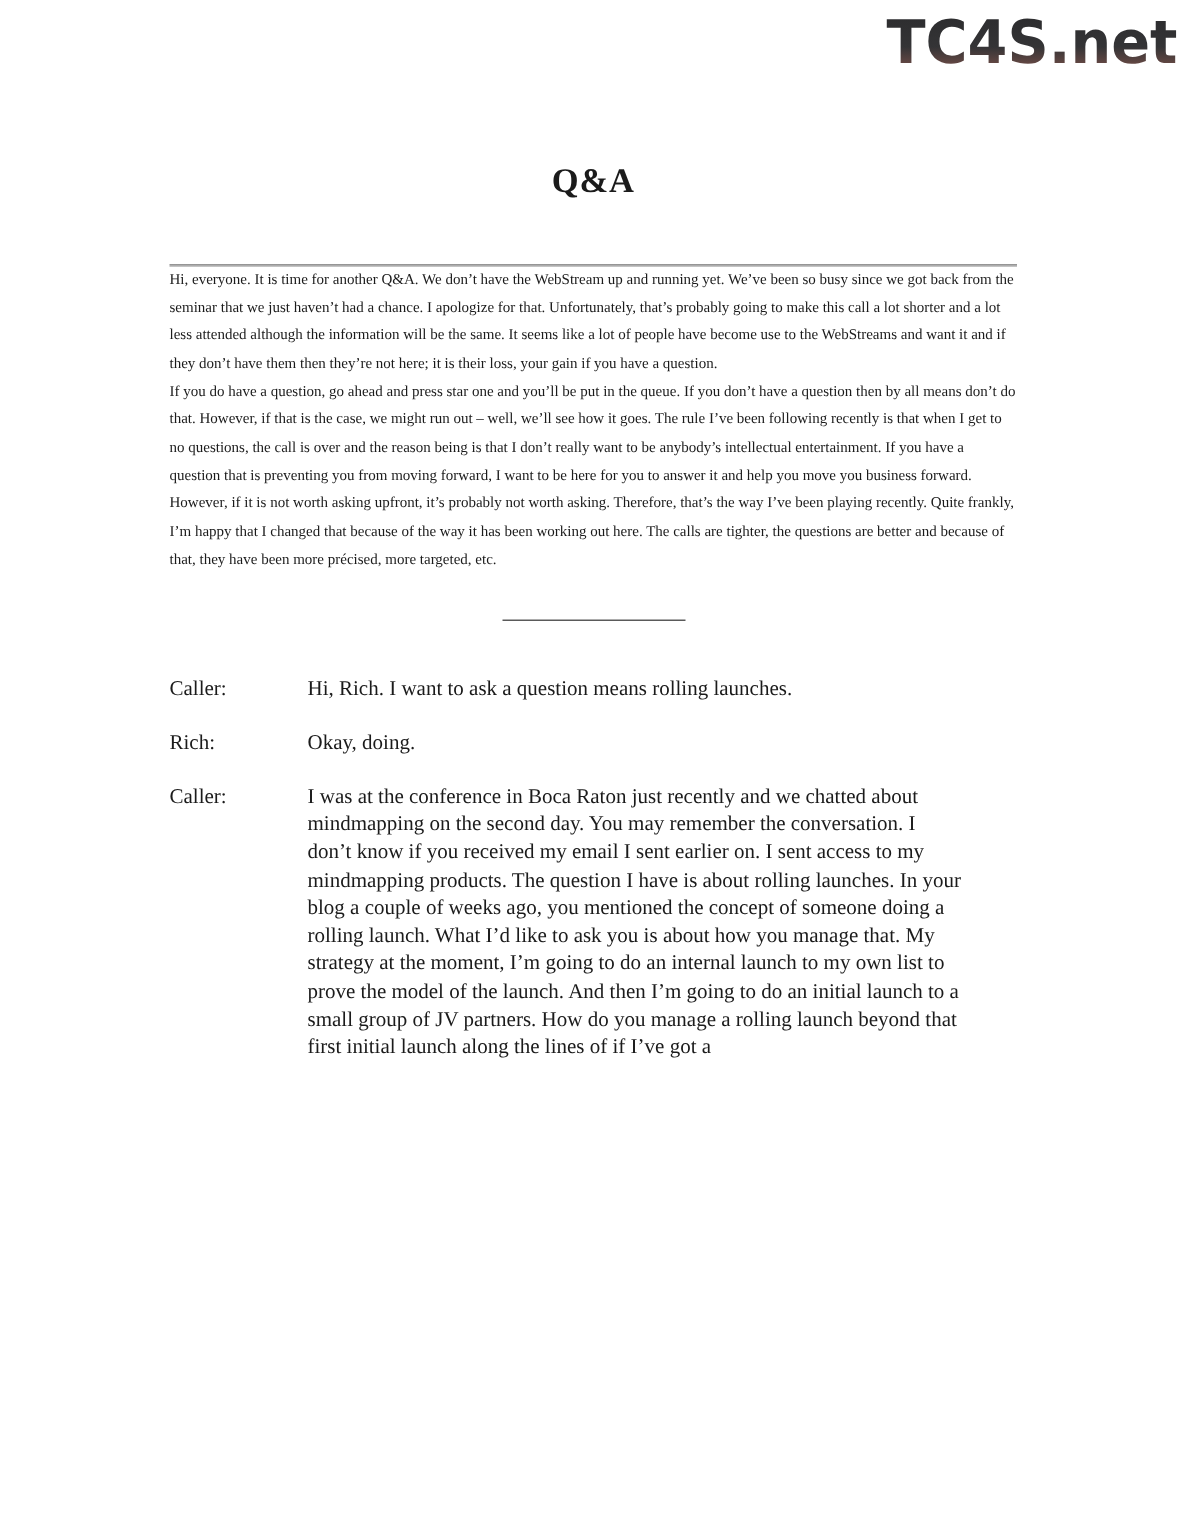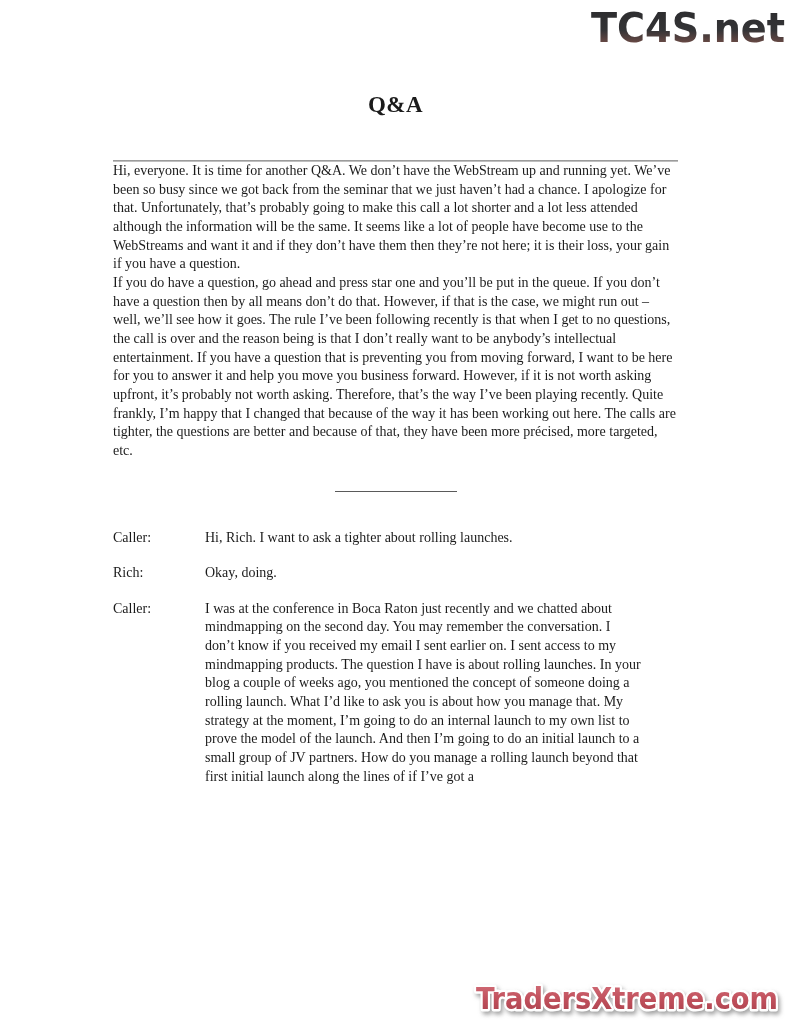--- a/index.html
+++ b/index.html
@@ -15,41 +15,41 @@
   }
 
   
   .content {
     position: absolute;
     left: 113px;
     top: 0;
     width: 565px;
   }
   .doc-title {
-    margin: 0;
+    margin: 16px;
     padding-top: 92px;
     text-align: center;
     font-size: 23px;
     font-weight: bold;
     letter-spacing: 0.5px;
   }
   .doc-date {
     margin: 18px 0 0 0;
     text-align: center;
     font-size: 16px;
   }
   .hrule {
     margin: 42px 0 0 0;
     height: 2px;
     border: 0;
     background: linear-gradient(#8a8a8a, #cfcfcf);
   }
   p.para {
     margin: 0;
-    font-size: 14px;
+    font-size: 10px;
     line-height: 18.65px;
     text-align: left;
   }
   .para-first { margin-top: 32px; }
   .para-gap   { margin-top: 17px; }
   .mini-divider {
     width: 122px;
     margin: 30px auto 0 auto;
     border-top: 1px solid #5a5a5a;
     height: 0;
@@ -100,40 +100,28 @@
     <div class="hrule"></div>
 
     <p class="para para-first">Hi, everyone. It is time for another Q&amp;A. We don’t have the WebStream up and running yet. We’ve been so busy since we got back from the seminar that we just haven’t had a chance. I apologize for that. Unfortunately, that’s probably going to make this call a lot shorter and a lot less attended although the information will be the same. It seems like a lot of people have become use to the WebStreams and want it and if they don’t have them then they’re not here; it is their loss, your gain if you have a question.</p>
     <p class="para para-gap">If you do have a question, go ahead and press star one and you’ll be put in the queue. If you don’t have a question then by all means don’t do that. However, if that is the case, we might run out – well, we’ll see how it goes. The rule I’ve been following recently is that when I get to no questions, the call is over and the reason being is that I don’t really want to be anybody’s intellectual entertainment. If you have a question that is preventing you from moving forward, I want to be here for you to answer it and help you move you business forward. However, if it is not worth asking upfront, it’s probably not worth asking. Therefore, that’s the way I’ve been playing recently. Quite frankly, I’m happy that I changed that because of the way it has been working out here. The calls are tighter, the questions are better and because of that, they have been more précised, more targeted, etc.</p>
 
     <div class="mini-divider"></div>
 
     <div class="dialogue">
       <div class="drow">
         <div class="speaker">Caller:</div>
-        <div class="speech">Hi, Rich. I want to ask a tighter about rolling launches.</div>
+        <div class="speech">Hi, Rich. I want to ask a question means rolling launches.</div>
       </div>
       <div class="drow">
         <div class="speaker">Rich:</div>
         <div class="speech">Okay, doing.</div>
       </div>
       <div class="drow">
         <div class="speaker">Caller:</div>
         <div class="speech">I was at the conference in Boca Raton just recently and we chatted about mindmapping on the second day. You may remember the conversation. I don’t know if you received my email I sent earlier on. I sent access to my mindmapping products. The question I have is about rolling launches. In your blog a couple of weeks ago, you mentioned the concept of someone doing a rolling launch. What I’d like to ask you is about how you manage that. My strategy at the moment, I’m going to do an internal launch to my own list to prove the model of the launch. And then I’m going to do an initial launch to a small group of JV partners. How do you manage a rolling launch beyond that first initial launch along the lines of if I’ve got a</div>
       </div>
     </div>
   </div>
 
 
-  <div class="wm wm-traders">
-    <svg width="318" height="44" viewBox="0 0 318 44">
-      <defs>
-        <linearGradient id="g-traders" x1="0" y1="0" x2="0" y2="1">
-          <stop offset="0" stop-color="#d4737d"></stop>
-          <stop offset="0.5" stop-color="#c2525e"></stop>
-          <stop offset="1" stop-color="#a93f4b"></stop>
-        </linearGradient>
-      </defs>
-      <text x="159" y="33" text-anchor="middle" textLength="302" lengthAdjust="spacingAndGlyphs" font-weight="bold" font-size="31" fill="url(#g-traders)" stroke="#ffffff" stroke-width="5" paint-order="stroke" stroke-linejoin="round">TradersXtreme.com</text>
-    </svg>
-  </div>
 
 </div>
 
 </body></html>

